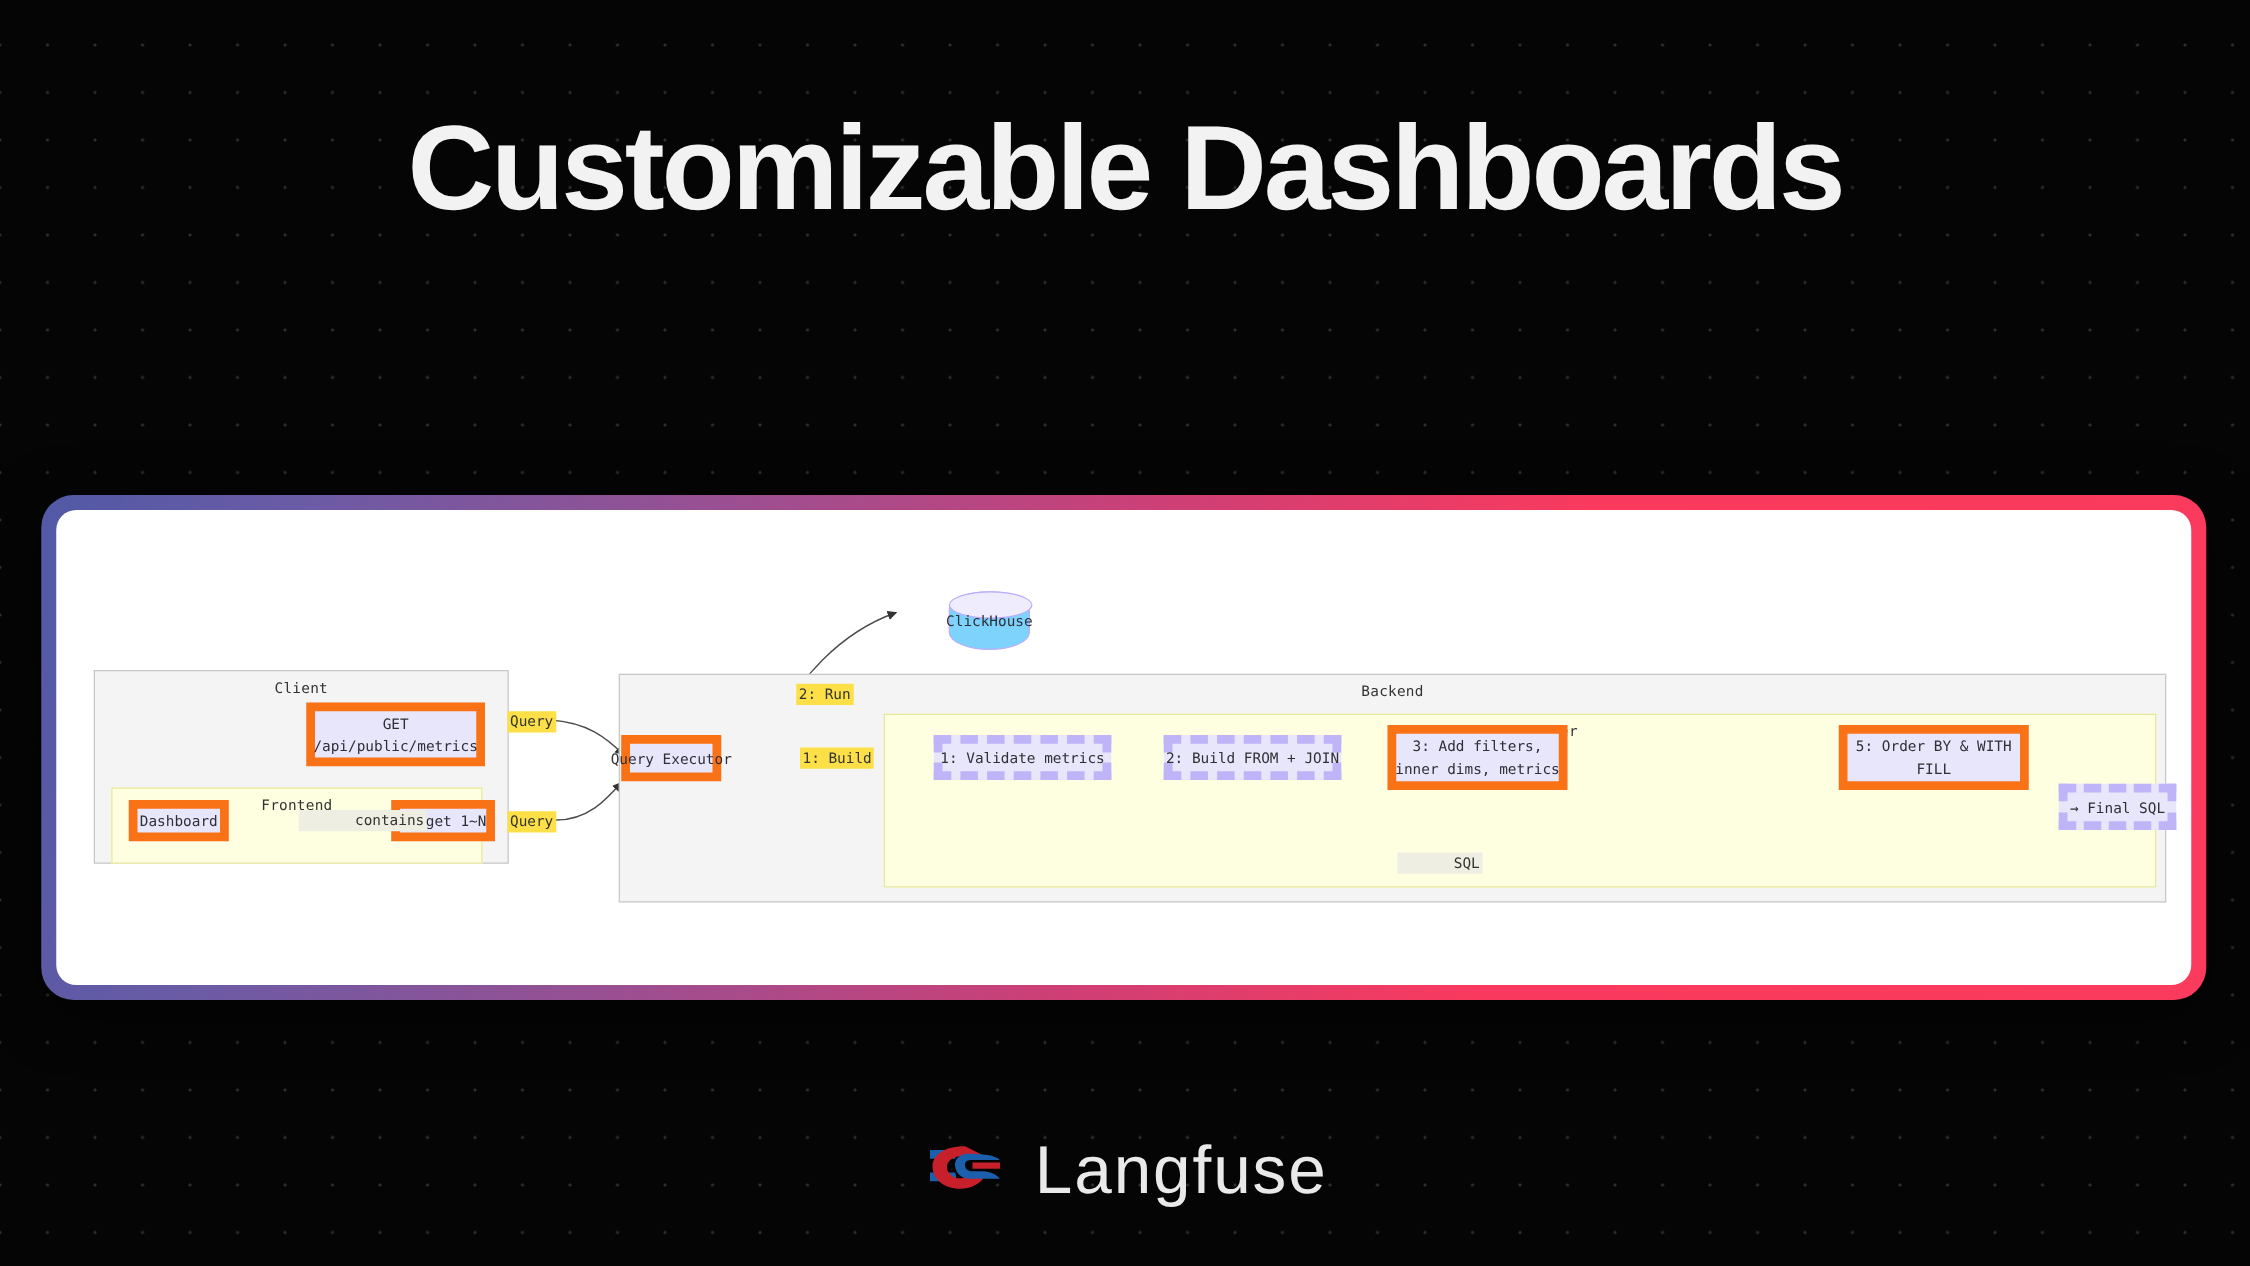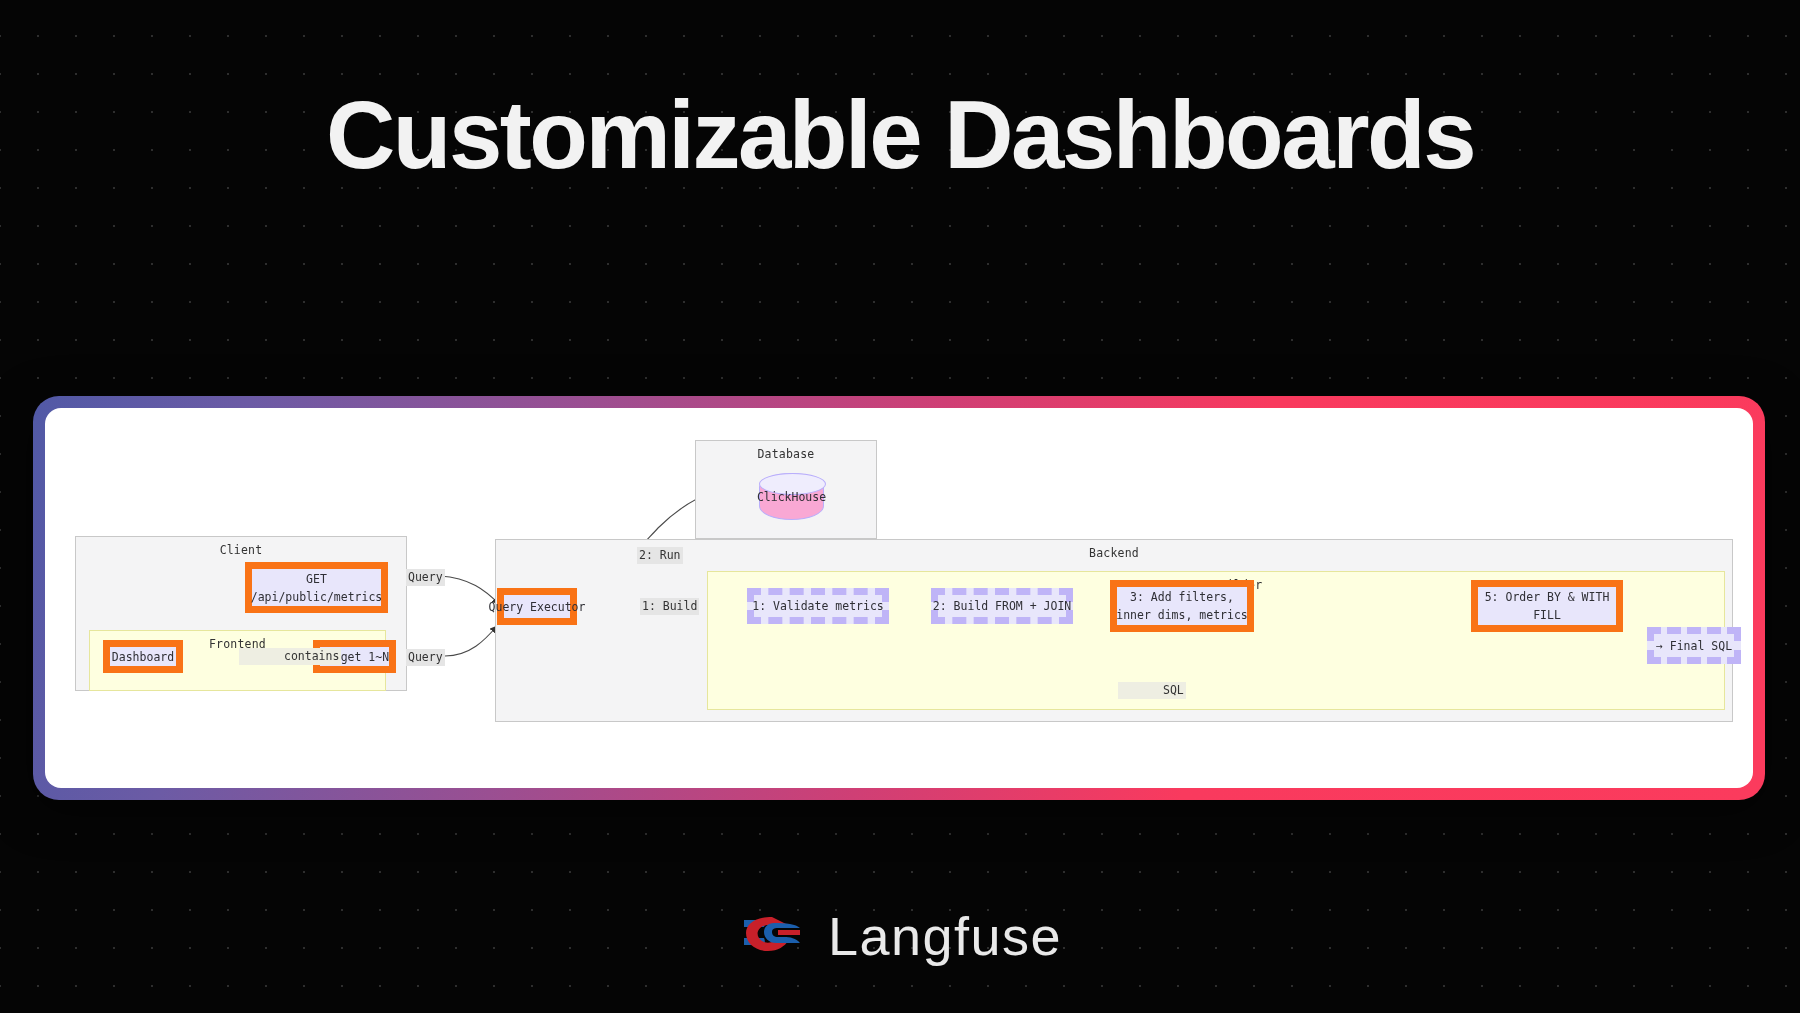--- a/index.html
+++ b/index.html
@@ -101,21 +101,21 @@
     justify-content: center;
     text-align: center;
     white-space: nowrap;
   }
   .node.dashed { border-style: dashed; border-color: #bfb4f7; }
   .node .l { display: block; }
 
   
   .cyl {
     position: absolute;
-    background: #f9a8d4;
+    background: #7dd3fc;
     border: 1px solid #b9aefb;
     border-radius: 50% / 14px;
     color: #2f2f35;
     font-size: 11.5px;
     display: flex;
     align-items: center;
     justify-content: center;
   }
   .cyl::before {
     content: "";
@@ -124,21 +124,21 @@
     width: calc(100% + 2px); height: 20px;
     border: 1px solid #b9aefb;
     border-radius: 50%;
     background: #efedfd;
   }
   .cyl span { position: relative; z-index: 2; }
 
   
   .elabel {
     position: absolute;
-    background: #e5e5e5;
+    background: #fde047;
     color: #333333;
     font-size: 11.5px;
     line-height: 15px;
     padding: 1px 2px;
     white-space: nowrap;
   }
   .elabel.on-yellow { background: #eeeee2; padding-left: 45px; }
 
   
   .footer {
@@ -198,23 +198,20 @@
 
             <path d="M 1578,198 C 1608,200 1620,220 1632,238" marker-end="url(#arr)"></path>
 
             <path d="M 1628,272 C 1610,280 1590,282 1560,282 L 620,282
                      C 590,282 565,262 534,226" marker-end="url(#arr)"></path>
 
             <path d="M 177,248 L 265,248" marker-end="url(#arr)"></path>
           </g>
         </svg>
 
-        <div class="grp" style="left:650px; top:32px; width:182px; height:99px;">
-          <div class="grp-title">Database</div>
-        </div>
         <div class="cyl" style="left:714px; top:65px; width:65px; height:47px;">
           <span>ClickHouse</span>
         </div>
 
         <div class="grp" style="left:30px; top:128px; width:332px; height:155px;">
           <div class="grp-title">Client</div>
         </div>
 
         <div class="node" style="left:200px; top:154px; width:143px; height:51px;">
           <span class="l">GET</span>

